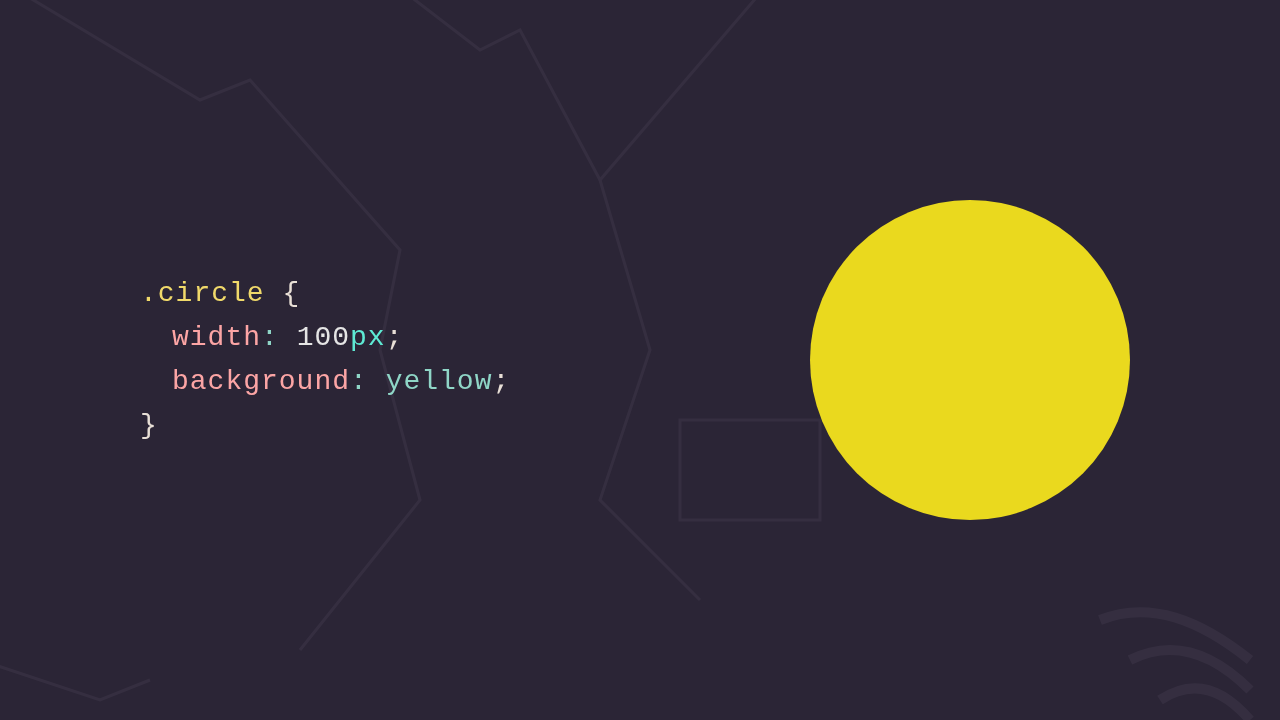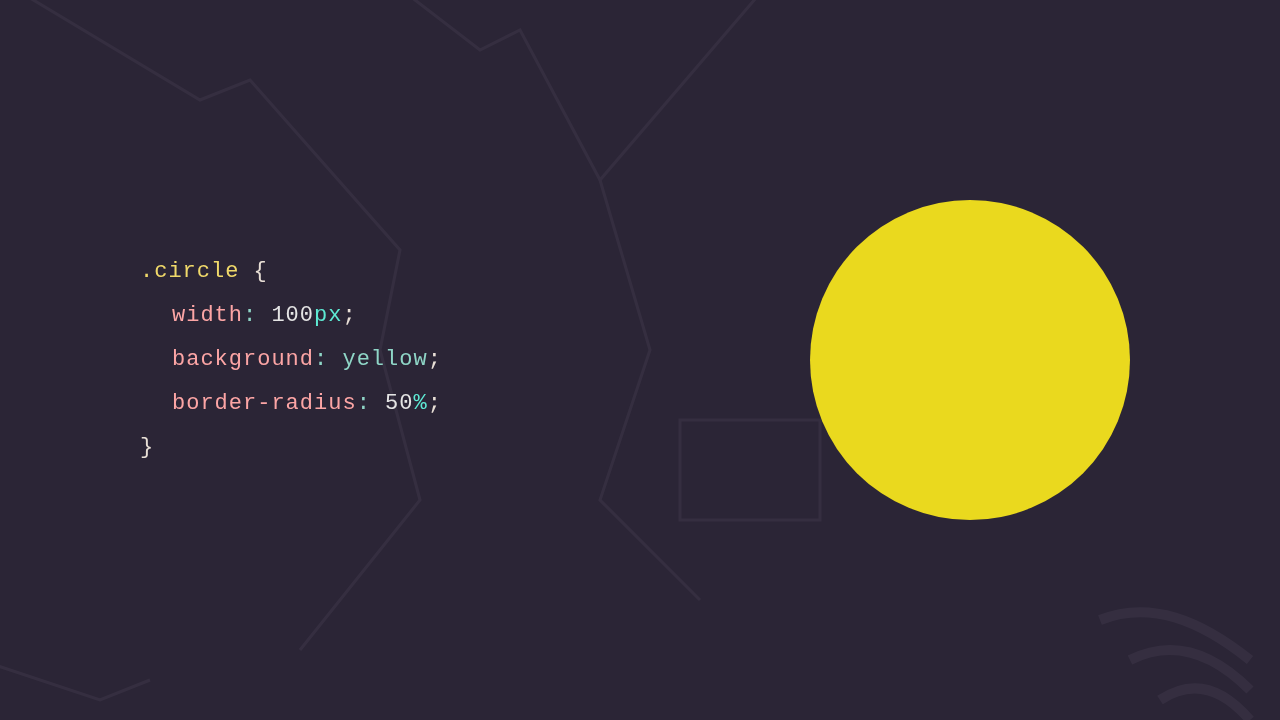--- a/index.html
+++ b/index.html
@@ -34,21 +34,21 @@
       position: relative;
       width: 100%;
       height: 100%;
       display: flex;
       align-items: center;
       z-index: 1;
     }
 
     .code-block {
       margin-left: 140px;
-      font-size: 22px;
+      font-size: 28px;
       line-height: 44px;
       letter-spacing: 1px;
       color: #e8dfd6;
     }
 
     .code-line {
       white-space: pre;
     }
 
     .indent {
@@ -94,20 +94,19 @@
 <div class="content">
 
   <div class="code-block">
     <div class="code-line"><span class="tok-selector">.circle</span><span class="tok-brace"> {</span></div>
 
     <div class="code-line"><span class="indent"></span><span class="tok-prop">width</span><span class="tok-colon">:</span><span> </span><span class="tok-num">100</span><span class="tok-unit">px</span><span class="tok-semi">;</span></div>
 
 
     <div class="code-line"><span class="indent"></span><span class="tok-prop">background</span><span class="tok-colon">:</span><span> </span><span class="tok-value">yellow</span><span class="tok-semi">;</span></div>
 
-    <div class="code-line"><span class="indent"></span><span class="tok-prop">border-radius</span><span class="tok-colon">:</span><span> </span><span class="tok-num">50</span><span class="tok-unit">%</span><span class="tok-semi">;</span></div>
 
     <div class="code-line"><span class="tok-brace">}</span></div>
   </div>
 
   <div class="circle-output"></div>
 
 </div>
 
 </body></html>

